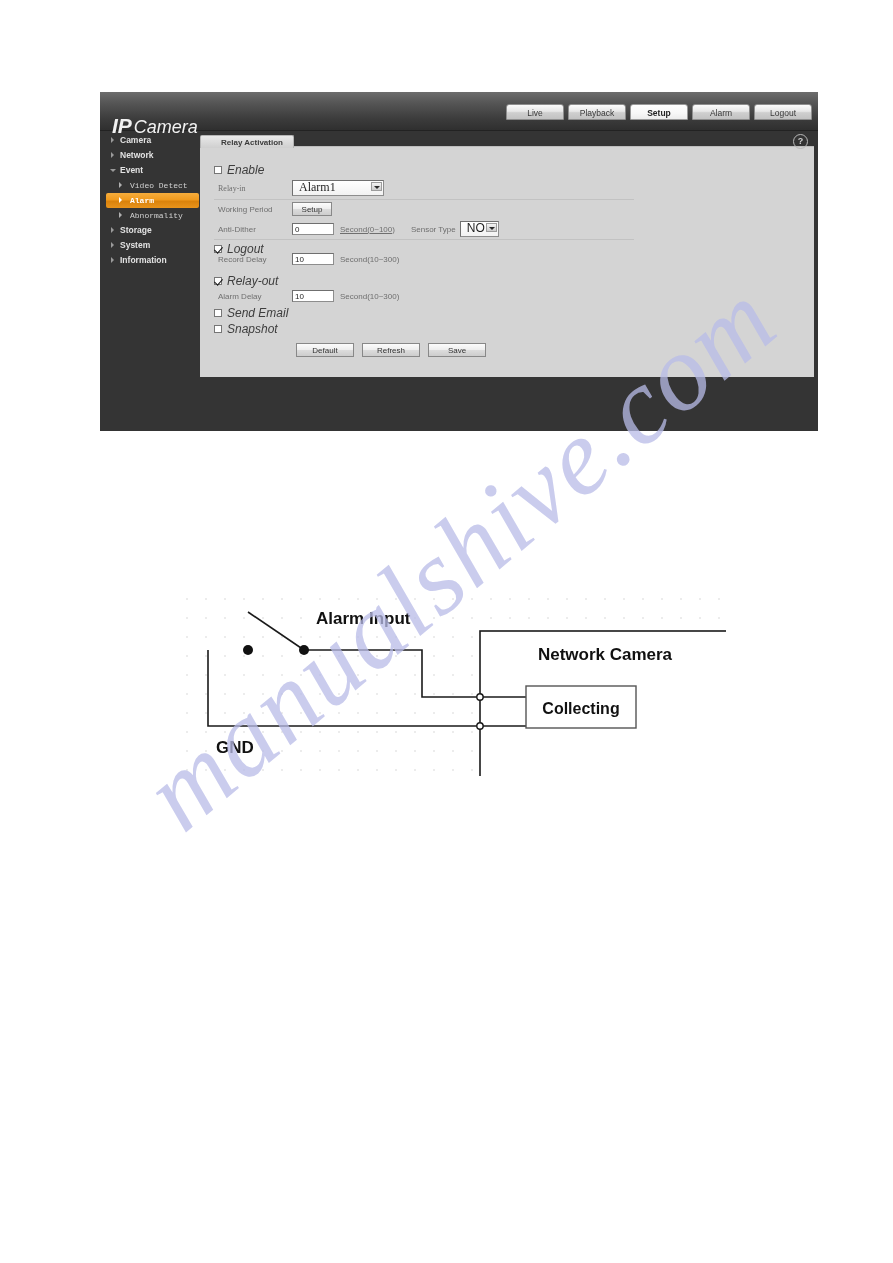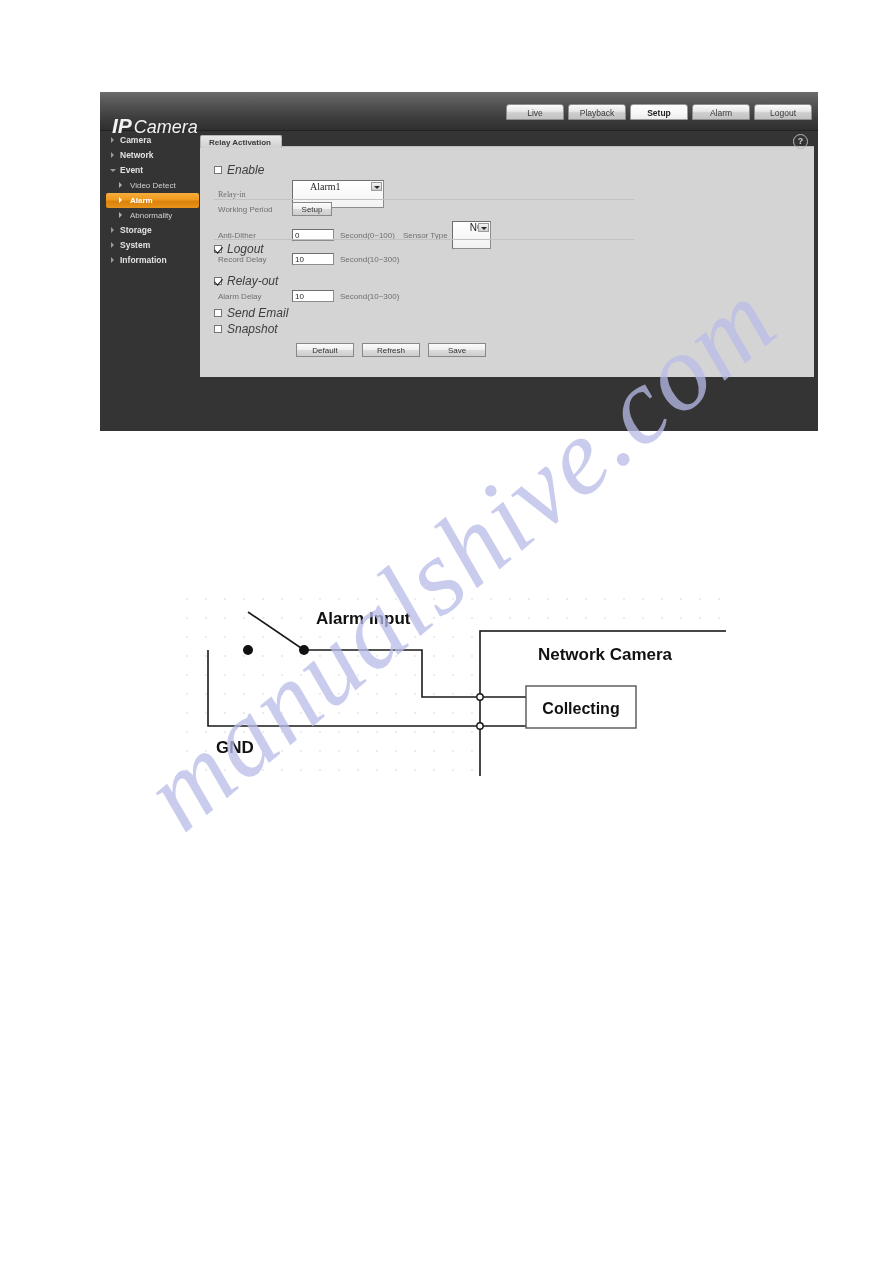--- a/index.html
+++ b/index.html
@@ -172,20 +172,21 @@
   }
   .side-sub {
     position: relative;
     height: 15px;
     line-height: 15px;
     font-size: 8px;
     color: #d2d2d2;
     padding-left: 24px;
     cursor: pointer;
     box-sizing: border-box;
+    font-family: Liberation Mono, monospace;
   }
   .side-sub .sarrow {
     position: absolute;
     left: 13px;
     top: 4px;
     width: 0; height: 0;
     border-left: 3px solid #b0b0b0;
     border-top: 3px solid transparent;
     border-bottom: 3px solid transparent;
   }
@@ -209,21 +210,21 @@
     height: 230px;
     background: #d4d4d4;
     border-top: 1px solid #bdbdbd;
   }
   #panel-tab {
     position: absolute;
     left: 0;
     top: -12px;
     height: 13px;
     line-height: 13px;
-    padding: 0 10px 0 8px;
+    padding: 0 10px 0 20px;
     font-size: 8px;
     font-weight: bold;
     color: #3b3b3b;
     background: linear-gradient(to bottom, #e8e8e8, #cfcfcf);
     border: 1px solid #b4b4b4;
     border-bottom: none;
     border-radius: 2px 2px 0 0;
     box-sizing: border-box;
     cursor: pointer;
     white-space: nowrap;
@@ -289,30 +290,30 @@
     border-left-color: #6f6f6f;
     font-size: 8px;
     color: #1f1f1f;
     padding: 0 2px;
     box-sizing: border-box;
     line-height: 11px;
     cursor: text;
     font-family: "Liberation Sans", sans-serif;
   }
   .selbox {
-    height: 28px;
+    height: 16px;
     background: linear-gradient(to bottom, #ffffff, #f2f2f2);
     border: 1px solid #8d8d8d;
     border-top-color: #6f6f6f;
     border-left-color: #6f6f6f;
-    font-size: 10px;
+    font-size: 12px;
     color: #1f1f1f;
     box-sizing: border-box;
     position: relative;
-    padding-left: 17px;
+    padding-left: 6px;
     line-height: 12px;
     cursor: pointer;
   }
   .selbox .arrowbtn {
     position: absolute;
     right: 1px;
     top: 1px;
     width: 11px;
     height: 9px;
     background: linear-gradient(to bottom, #f4f4f4, #cdcdcd);
@@ -457,22 +458,22 @@
         <div class="hrule" style="left:14px; top:52px; width:420px;"></div>
 
         <div class="frow" style="left:18px; top:55px;">
           <span class="field-label">Working Period</span>
           <span class="setup-btn">Setup</span>
         </div>
 
         <div class="frow" style="left:18px; top:74px;justify-content:space-between;">
           <span class="field-label">Anti-Dither</span>
           <input class="txtbox" type="text" value="0" style="">
-          <span class="lbl-dim" style="margin-left:6px;">Second(0~100)</span>
-          <span class="lbl-dim" style="margin-left:8px;">Sensor Type</span>
+          <span class="lbl-dim" style="margin-left:6px;text-decoration:underline;">Second(0~100)</span>
+          <span class="lbl-dim" style="margin-left:16px;">Sensor Type</span>
           <span class="selbox" style="width:39px; margin-left:4px;">
             <span>NO</span>
             <span class="arrowbtn"></span>
           </span>
         </div>
 
         <div class="hrule" style="left:14px; top:92px; width:420px;"></div>
 
         <div class="frow" style="left:14px; top:95px;">
           <span class="cbox checked"></span>

